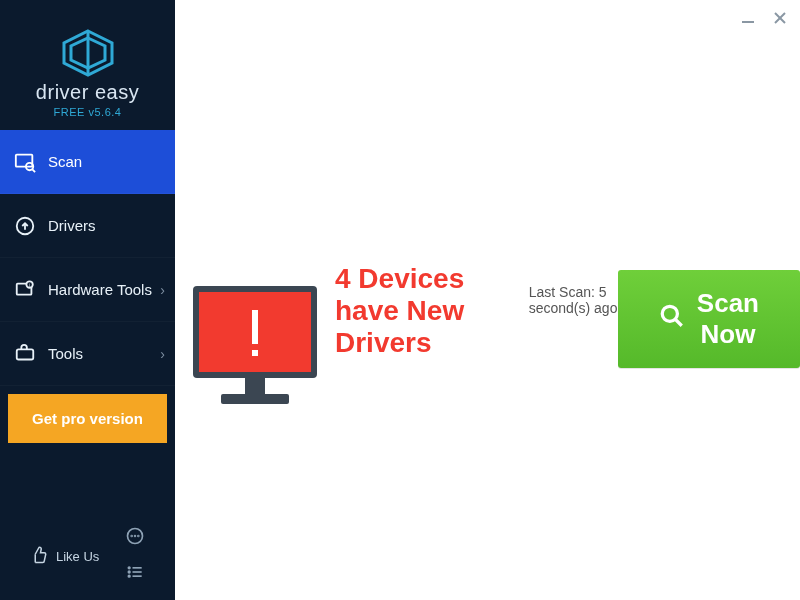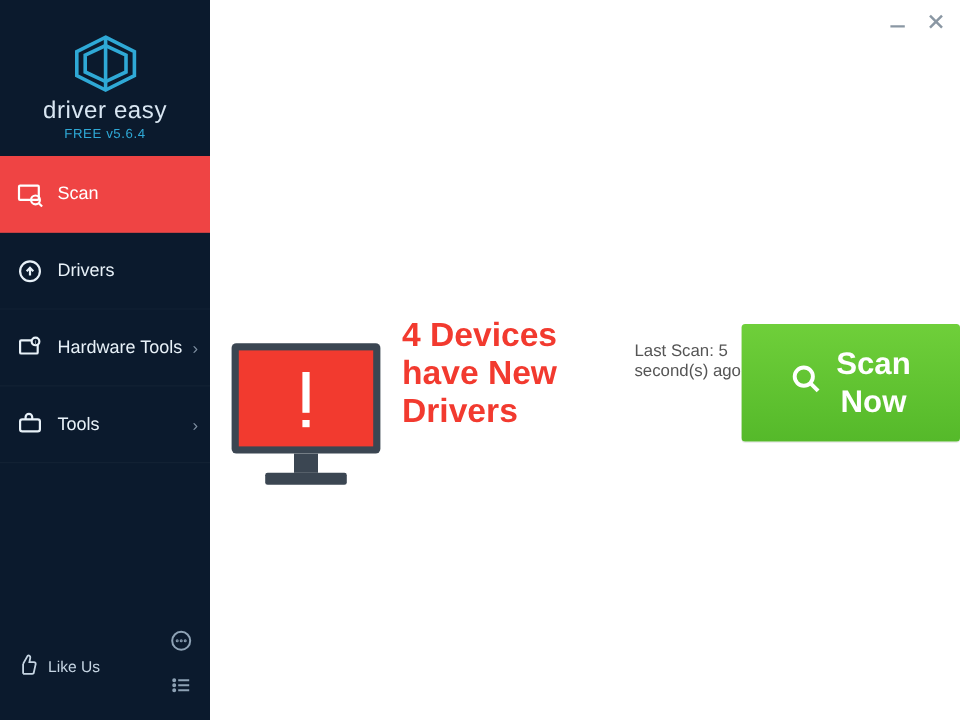--- a/index.html
+++ b/index.html
@@ -9,30 +9,30 @@
   .logo-area { text-align: center; padding: 29px 0 12px; }
   .logo-area svg { display: block; margin: 0 auto 4px; }
   .brand { font-size: 20px; font-weight: 300; color: #d9e6f2; letter-spacing: 0.5px; }
   .version { font-size: 11px; color: #2fa9d6; margin-top: 2px; letter-spacing: 0.5px; }
   .nav { display: flex; flex-direction: column; }
   .nav-item {
     display: flex; align-items: center; height: 64px; padding: 0 14px;
     gap: 12px; cursor: pointer; position: relative; font-size: 15px; color: #e8f1f8;
     border-bottom: 1px solid rgba(255,255,255,0.03);
   }
-  .nav-item.active { background: #ef4444; color: #fff; }
+  .nav-item.active { background: #1d4ed8; color: #fff; }
   .nav-item .chevron { position: absolute; right: 10px; font-size: 14px; color: #7d8ea0; }
   .nav-icon { width: 22px; height: 22px; display: flex; align-items: center; justify-content: center; flex-shrink: 0;}
   .get-pro {
     margin: 8px; background: #f5a623; color: #fff; text-align: center;
     font-size: 15px; font-weight: 600; padding: 16px 0; cursor: pointer;
     border: none; width: calc(100% - 16px);
   }
   .spacer { flex: 1; }
-  .bottom-row { display: flex; align-items: center; justify-content: space-between; padding: 10px 14px 14px; }
+  .bottom-row { display: flex; align-items: center; justify-content: space-between; padding: 10px 30px 14px; }
   .like-us { display: flex; align-items: center; gap: 8px; font-size: 13px; color: #c5d4e2; cursor: pointer; }
   .bottom-icons { display: flex; flex-direction: column; gap: 12px; align-items: center; }
   .bottom-icons > div { cursor: pointer; }
 
   .main { flex: 1; background: #fff; position: relative; display: flex; flex-direction: row; align-items: center; }
   .window-controls { position: absolute; top: 10px; right: 12px; display: flex; gap: 16px; color: #8a97a3; font-size: 18px; }
   .window-controls > div { cursor: pointer; }
   .monitor-wrap { margin-top: 100px; }
   .headline { color: #f23a2f; font-size: 28px; font-weight: 700; margin-top: 22px; }
   .subline { color: #555; font-size: 14px; }
@@ -100,20 +100,21 @@
           <svg width="22" height="22" viewBox="0 0 24 24" fill="none" stroke="#e8f1f8" stroke-width="2">
             <rect x="3" y="7" width="18" height="11" rx="2"></rect>
               <path d="M8 7v-2a3 3 0 016 0v2"></path>
           </svg>
         </span>
         <span>Tools</span>
         <span class="chevron">›</span>
       </div>
     </div>
 
+    <button class="get-pro">Get pro version</button>
 
     <div class="spacer"></div>
 
     <div class="bottom-row">
       <div class="like-us">
         <span>
           <svg width="18" height="18" viewBox="0 0 24 24" fill="none" stroke="#c5d4e2" stroke-width="2">
             <path d="M7 22V11"></path>
               <path d="M7 11l5-9a2 2 0 013 2l-1 5h5a2 2 0 012 2l-2 9a2 2 0 01-2 2H7"></path>
           </svg>

